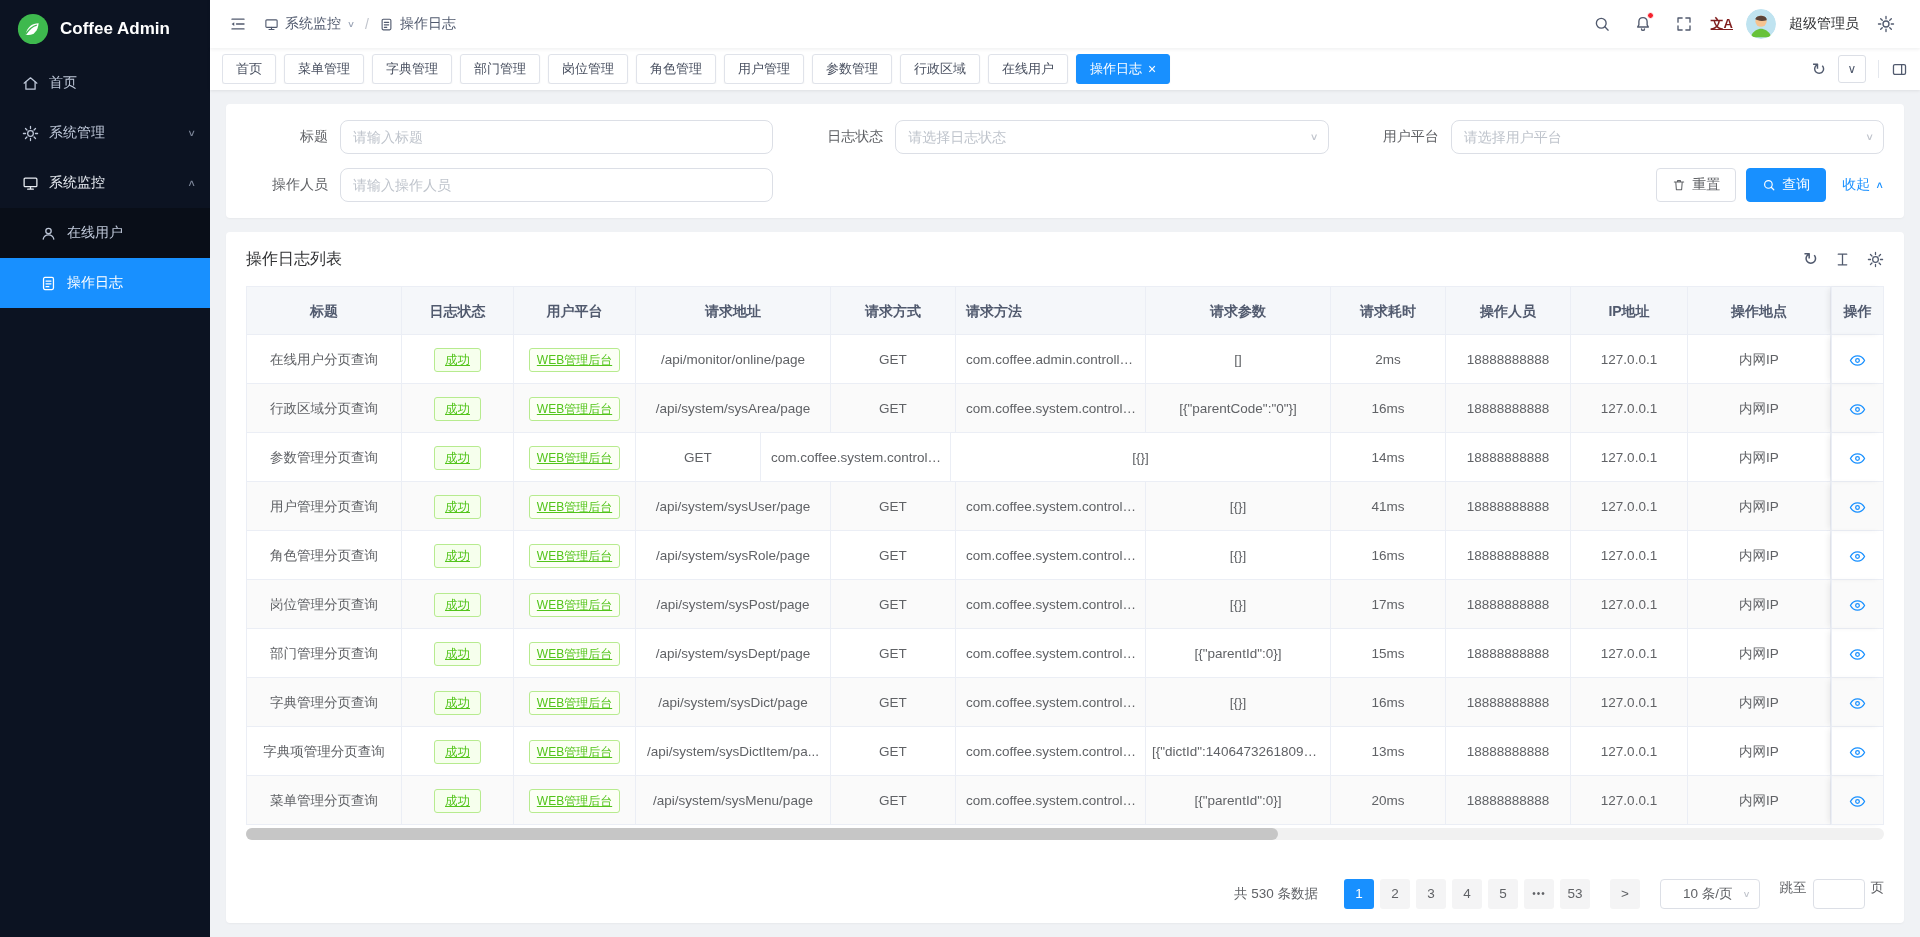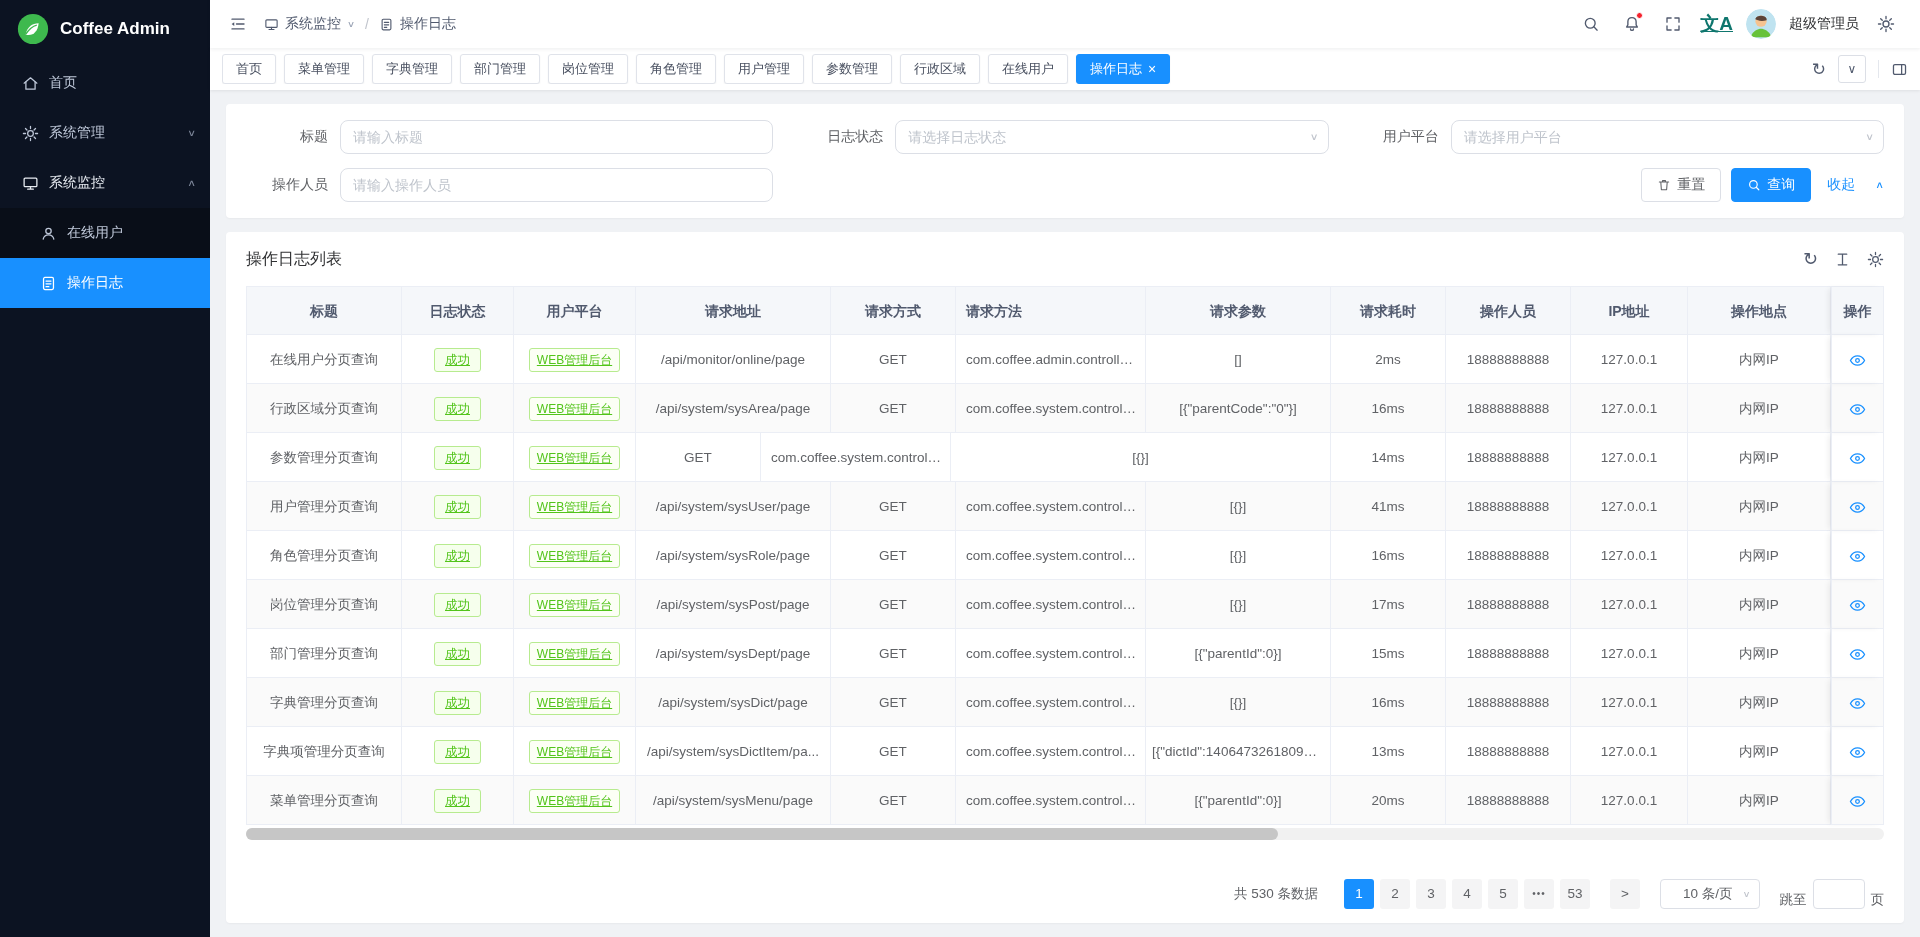--- a/index.html
+++ b/index.html
@@ -32,21 +32,21 @@
   .icon-btn { color:#515a6e; display:inline-flex; align-items:center; justify-content:center; width:28px; height:28px; cursor:pointer; flex-shrink:0; }
   .icon-btn svg { width:18px; height:18px; }
   .breadcrumb { display:flex; align-items:center; gap:6px; margin-left:12px; color:#515a6e; font-size:14px; }
   .breadcrumb svg { width:15px; height:15px; }
   .crumb-chevron { font-size:11px; color:#9aa3b5; transform:scale(1,.8); }
   .crumb-sep { color:#c0c4cc; margin:0 4px; }
   .crumb-current { color:#515a6e; }
   .topbar-right { margin-left:auto; display:flex; align-items:center; gap:13px; }
   .bell-wrap { position:relative; }
   .bell-dot { position:absolute; top:2px; right:3px; width:7px; height:7px; border-radius:50%; background:#f5222d; border:1px solid #fff; }
-  .translate-glyph { font-size:19px; font-weight:bold; color:#0f766e; cursor:pointer;text-decoration:underline; }
+  .translate-glyph { font-size:13px; font-weight:bold; color:#7f1d1d; cursor:pointer;text-decoration:underline; }
   .avatar { width:30px; height:30px; border-radius:50%; overflow:hidden; flex-shrink:0; cursor:pointer; }
   .avatar svg { width:30px; height:30px; display:block; }
   .user-name { font-size:14px; color:#303133; cursor:pointer; }
 
   
   .tabbar { height:42px; background:#fff; display:flex; align-items:center; padding:0 12px; gap:10px; box-shadow:0 1px 3px rgba(0,0,0,.08); position:relative; z-index:2; }
   .tabs-list { display:flex; gap:8px; flex:1; overflow:hidden; }
   .tab { height:30px; display:inline-flex; align-items:center; gap:6px; padding:0 13px; background:#fff; border:1px solid #e0e3ea; box-shadow:0 1px 2px rgba(0,0,0,.06); border-radius:3px; font-size:13px; color:#495060; cursor:pointer; white-space:nowrap; }
   .tab.active { background:#1890ff; border-color:#1890ff; color:#fff; }
   .tab-close { font-size:14px; line-height:1; }
@@ -64,21 +64,21 @@
   .field { display:flex; align-items:center; min-width:0; }
   .field-label { width:82px; text-align:right; margin-right:12px; color:#606266; font-size:14px; flex-shrink:0; }
   .control { position:relative; flex:1; }
   .control input { width:100%; height:34px; border:1px solid #dcdfe6; border-radius:8px; padding:0 12px; font-size:14px; color:#606266; outline:none; background:#fff; font-family:inherit; }
   .control input::placeholder { color:#bfc4cc; }
   .control .chev { position:absolute; right:10px; top:50%; transform:translateY(-50%) scale(1,.8); color:#c0c4cc; font-size:12px; pointer-events:none; }
   .filter-actions { grid-column:3; display:flex; align-items:center; justify-content:flex-end; gap:10px; }
   .btn { height:34px; display:inline-flex; align-items:center; gap:6px; padding:0 15px; border-radius:4px; font-size:14px; cursor:pointer; border:1px solid #dcdfe6; background:#fff; color:#606266; font-family:inherit; }
   .btn svg { width:14px; height:14px; }
   .btn-primary { background:#1890ff; border-color:#1890ff; color:#fff; }
-  .collapse-link { color:#1890ff; font-size:14px; display:inline-flex; align-items:center; gap:20px; cursor:pointer; margin-left:6px; }
+  .collapse-link { color:#1890ff; font-size:14px; display:inline-flex; align-items:center; gap:5px; cursor:pointer; margin-left:6px; }
   .collapse-link .chev-up { font-size:12px; transform:scale(1,.8); }
 
   
   .table-card { background:#fff; border-radius:4px; padding:0 20px 14px; box-shadow:0 1px 2px rgba(0,0,0,.04); flex:1; display:flex; flex-direction:column; min-height:0; }
   .panel-head { height:54px; display:flex; align-items:center; flex-shrink:0; }
   .panel-title { font-size:16px; color:#303133; }
   .panel-tools { margin-left:auto; display:flex; align-items:center; gap:16px; color:#515a6e; }
   .panel-tools svg { width:17px; height:17px; cursor:pointer; }
   .panel-tools .refresh-glyph { font-size:18px; }
 
@@ -106,21 +106,21 @@
   
   .pagination { margin-top:auto; display:flex; align-items:center; justify-content:flex-end; gap:20px; padding-top:14px; color:#606266; font-size:13.5px; flex-shrink:0; }
   .page-total { margin-right:6px; }
   .pagination-pages { display:flex; gap:6px; }
   .page-btn { min-width:30px; height:30px; line-height:30px; text-align:center; border-radius:3px; background:#f4f4f5; color:#606266; cursor:pointer; padding:0 4px; }
   .page-btn.active { background:#1890ff; color:#fff; }
   .page-btn.dots { font-size:10px; letter-spacing:1px; }
   .page-next { min-width:30px; height:30px; line-height:30px; text-align:center; border-radius:3px; background:#f4f4f5; color:#606266; cursor:pointer; }
   .page-size { position:relative; height:30px; border:1px solid #dcdfe6; border-radius:4px; display:flex; align-items:center; padding:0 26px 0 22px; cursor:pointer; background:#fff; }
   .page-size .chev { position:absolute; right:8px; color:#c0c4cc; font-size:11px; transform:scale(1,.8); }
-  .jump { display:flex; align-items:flex-end; gap:6px; }
+  .jump { display:flex; align-items:flex-start; gap:6px; }
   .jump input { width:52px; height:30px; border:1px solid #dcdfe6; border-radius:4px; text-align:center; outline:none; font-family:inherit; }
 </style>
 </head>
 <body>
 
 <div class="app">
 
   <aside class="sidebar">
     <div class="logo">
       <span class="logo-icon">

